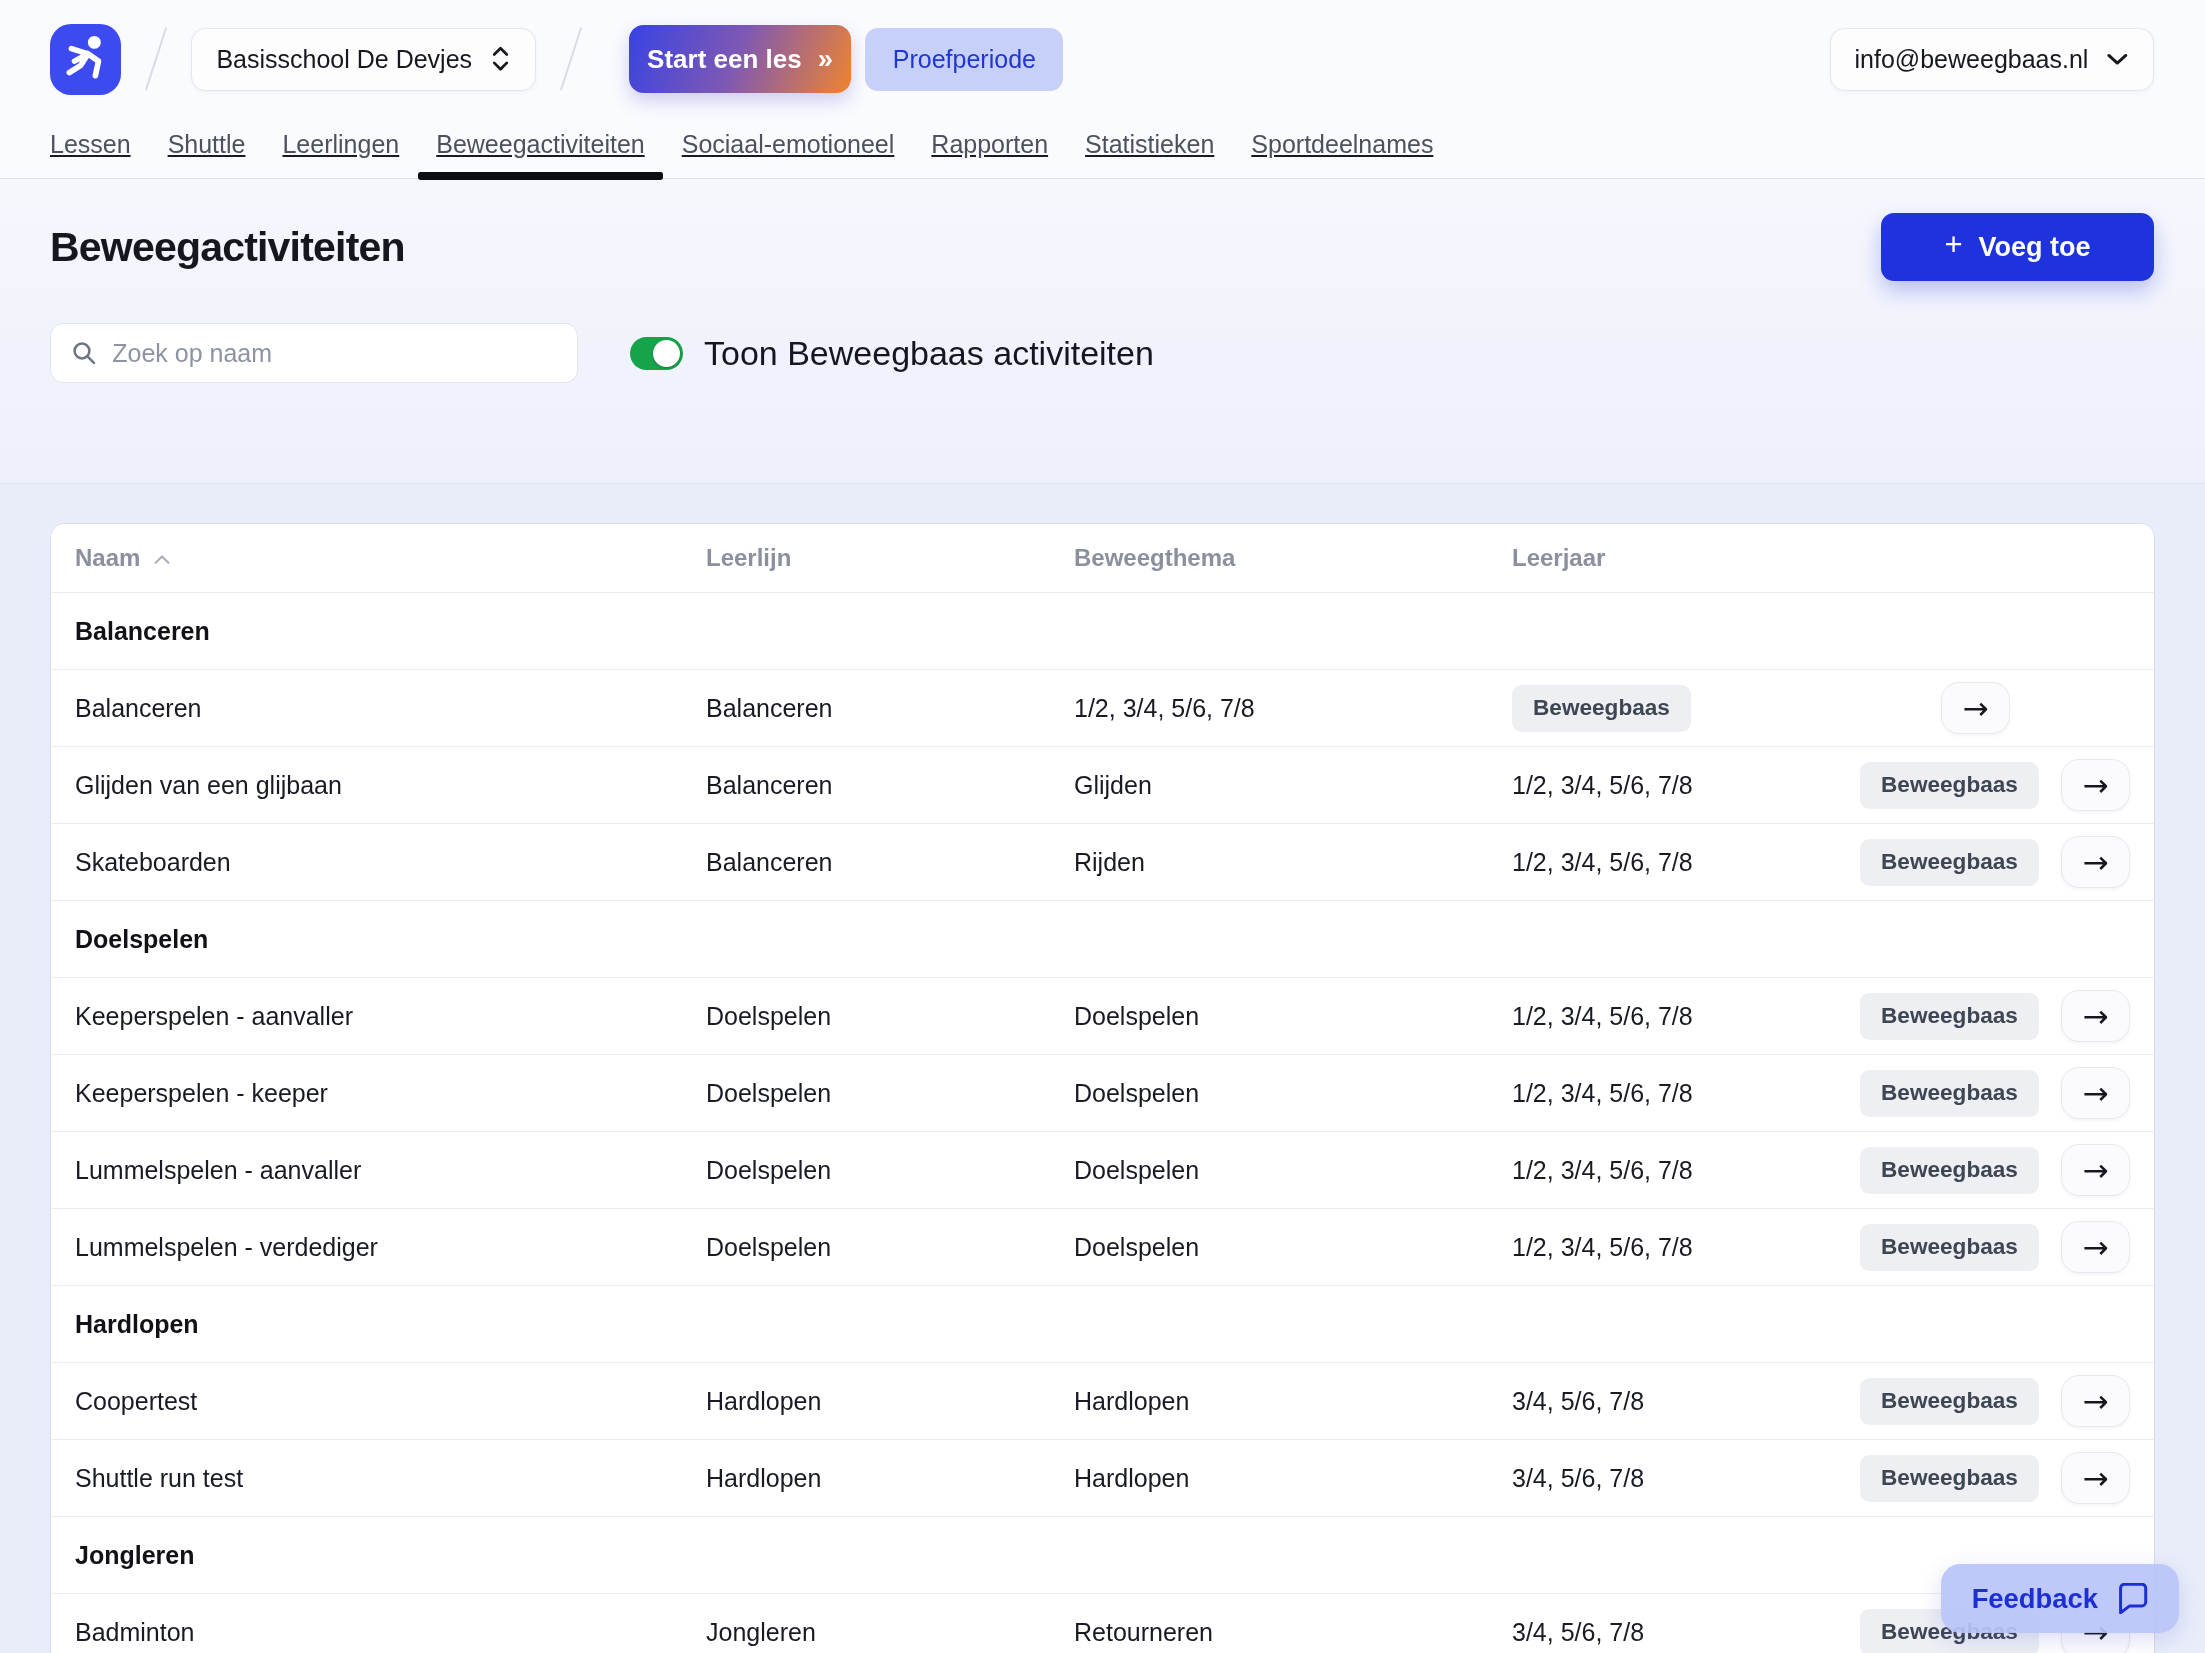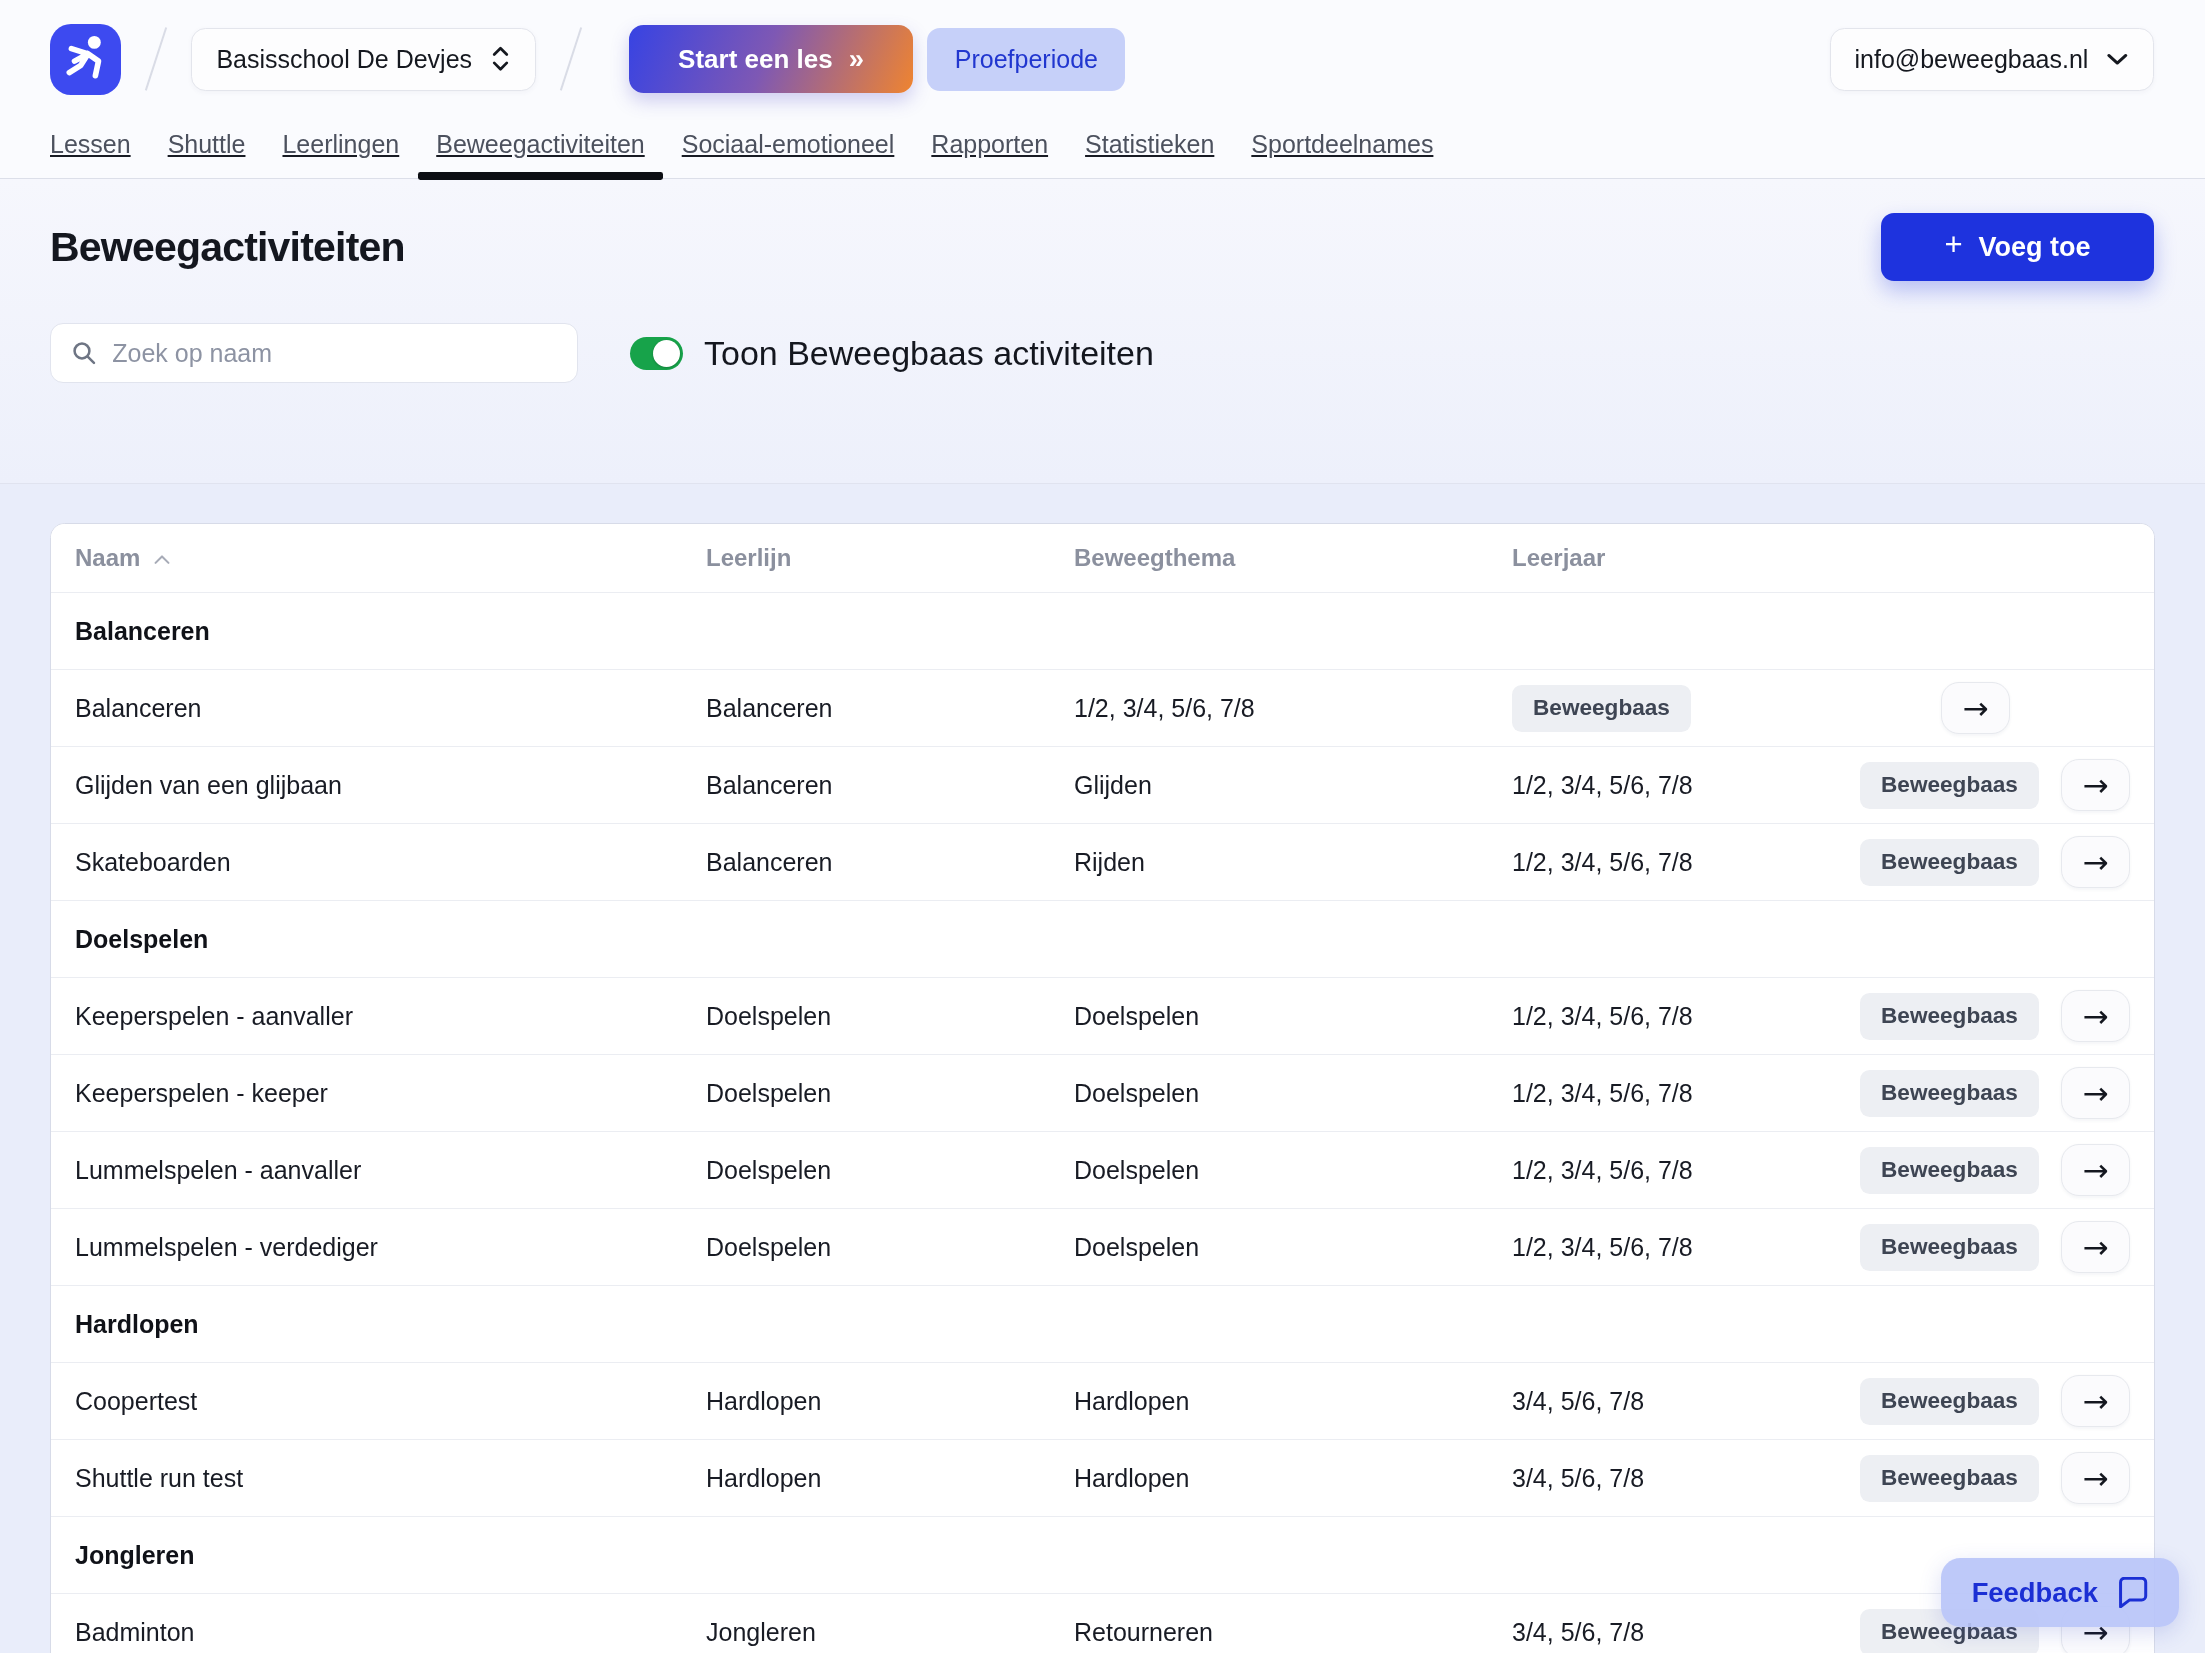--- a/index.html
+++ b/index.html
@@ -31,21 +31,21 @@
   .pill {
     display:flex; align-items:center; gap:18px;
     background:#fdfdfe; border:1.6px solid #e3e5ec;
     border-radius:14.5px; height:63px; padding:0 24px;
     font-size:25px; color:#15181f;
     box-shadow:0 1.6px 4.8px rgba(40,50,90,.04);
     cursor:pointer;
   }
   .start-btn {
     display:flex; align-items:center; gap:16px;
-    height:68px; padding:0 49px; border:none; border-radius:14.5px;
+    height:68px; padding:0 18px; border:none; border-radius:14.5px;
     background:linear-gradient(112deg,#3743e3 0%,#7e58b4 48%,#ef8430 100%);
     color:#fff; font-size:26px; font-weight:600;
     font-family:"Liberation Sans", sans-serif;
     box-shadow:0 8px 18px rgba(80,70,200,.25);
     cursor:pointer;
   }
   .start-chevrons { font-size:27.4px; font-weight:700; }
   .trial-badge {
     display:flex; align-items:center;
     height:63px; padding:0 27.4px; border-radius:13px;
@@ -150,21 +150,21 @@
     width:69px; height:52px; border-radius:18px;
     background:#fbfbfd; border:1.6px solid #e7e9ee;
     display:flex; align-items:center; justify-content:center;
     font-size:31px; color:#14171f; cursor:pointer;
     font-family:"DejaVu Sans", sans-serif;
     box-shadow:0 1.6px 3.2px rgba(40,50,90,.05);
   }
 
   
   .feedback-btn {
-    position:fixed; right:26px; bottom:26px;
+    position:fixed; right:26px; bottom:20px;
     height:69px; padding:0 31px; border:none; border-radius:19.4px;
     background:rgba(184,196,249,.92);
     color:#1b2fd4; font-size:27.4px; font-weight:600;
     font-family:"Liberation Sans", sans-serif;
     display:flex; align-items:center; gap:18px;
     cursor:pointer;
     box-shadow:0 6.5px 22.6px rgba(60,80,200,.18);
   }
 </style>
 </head>

